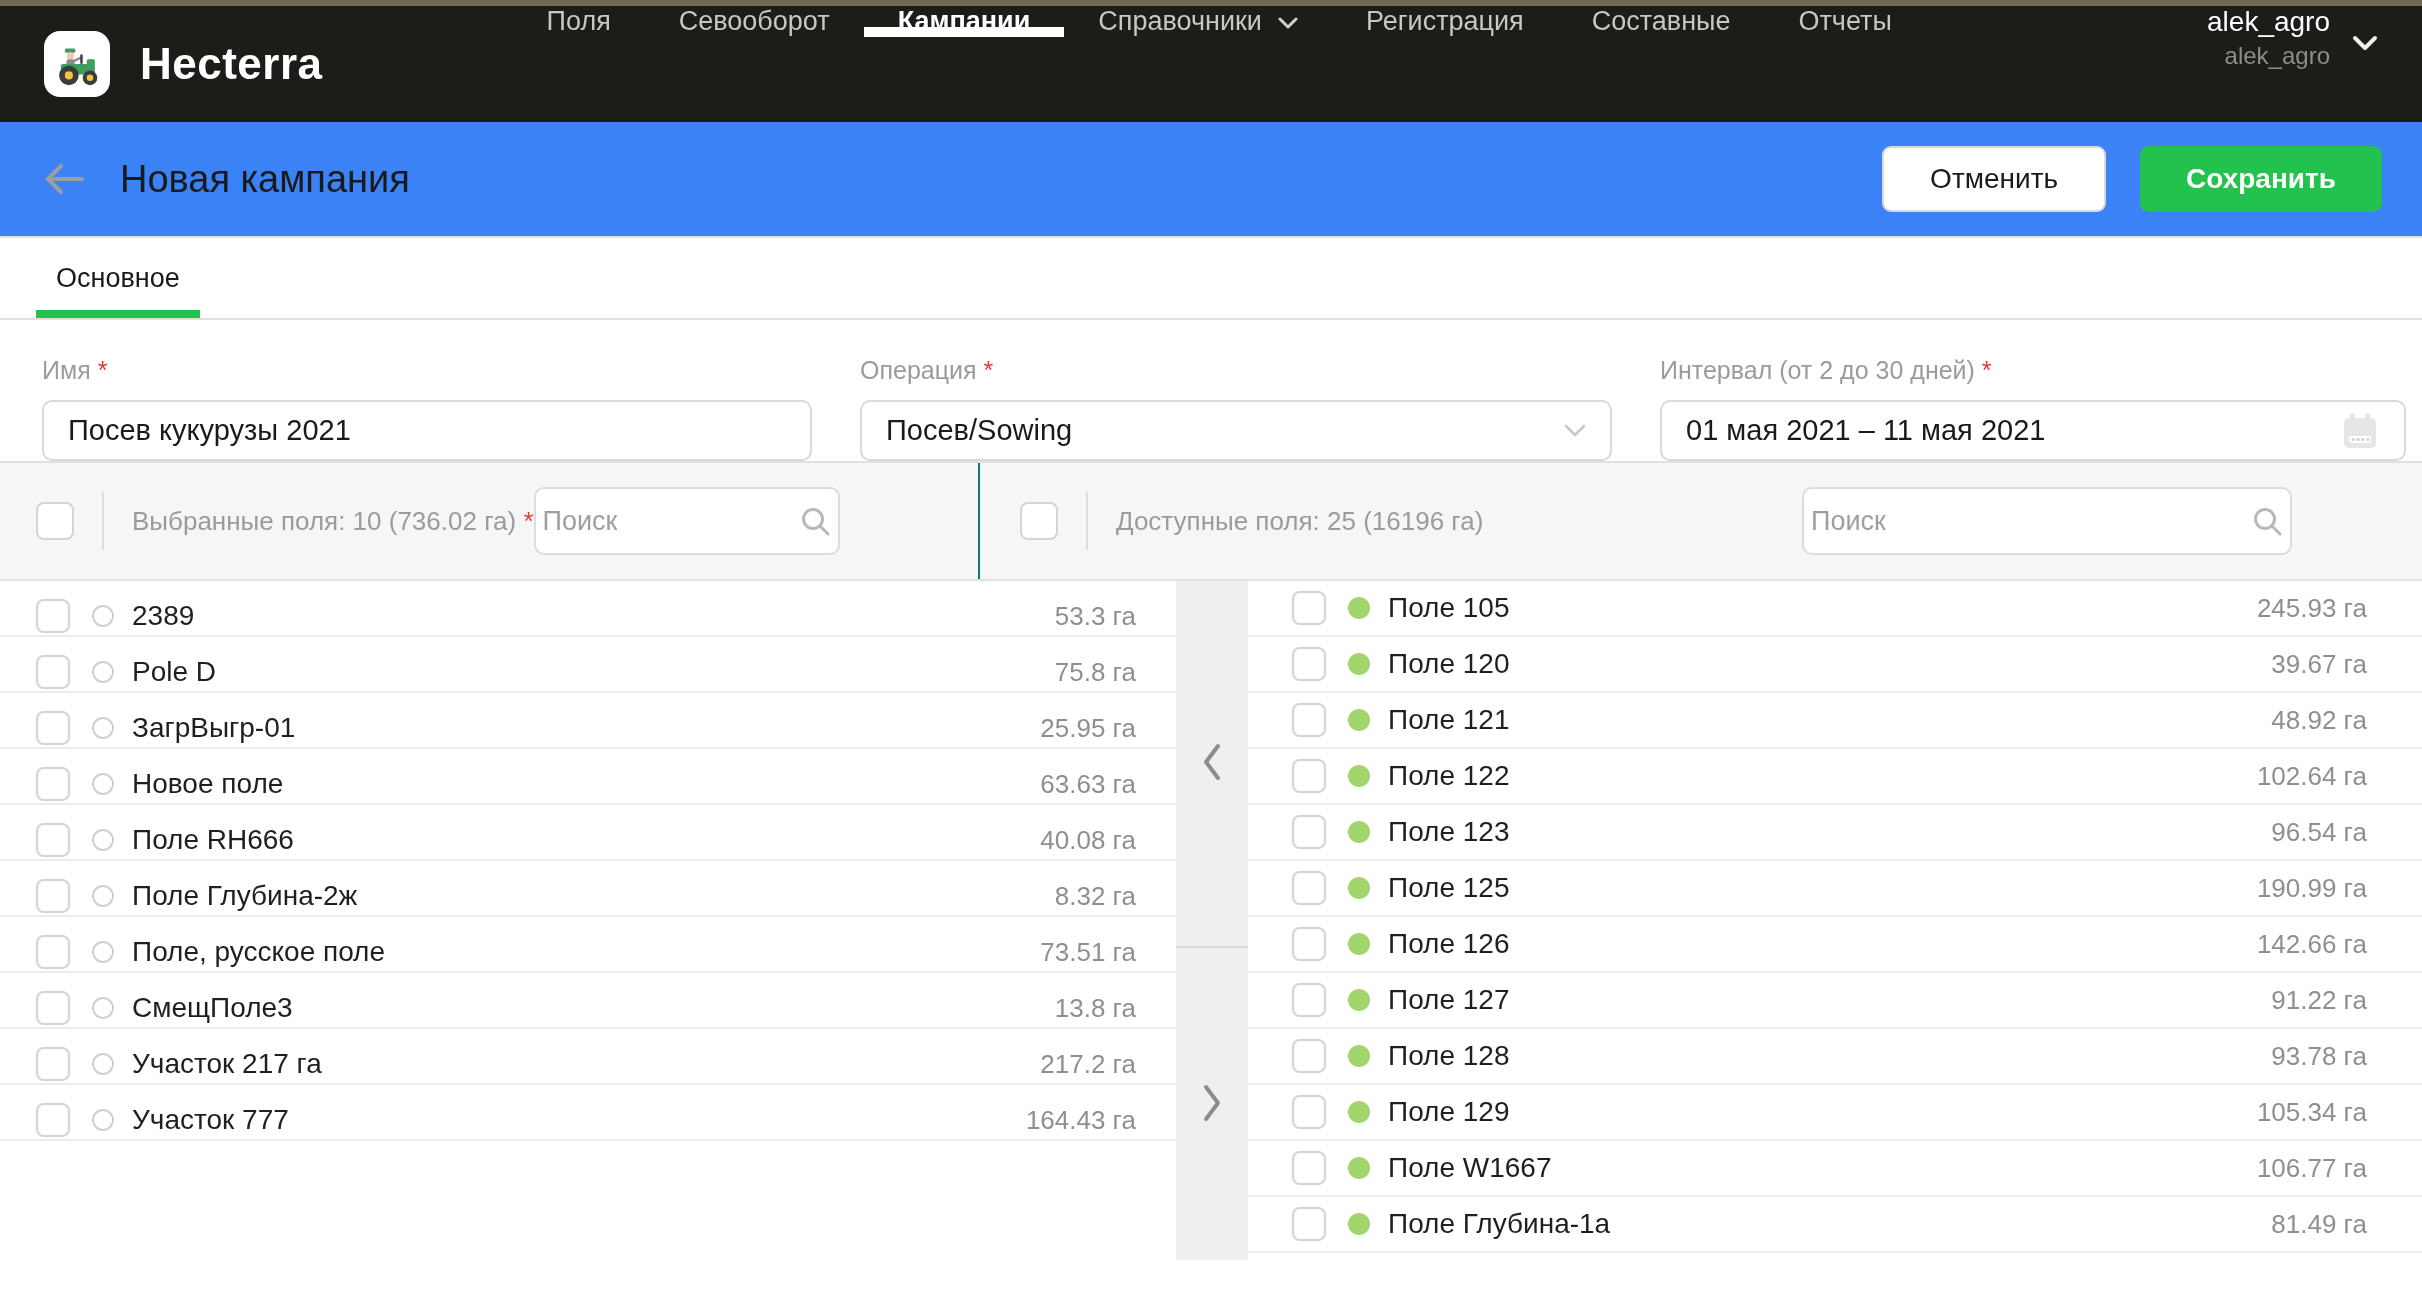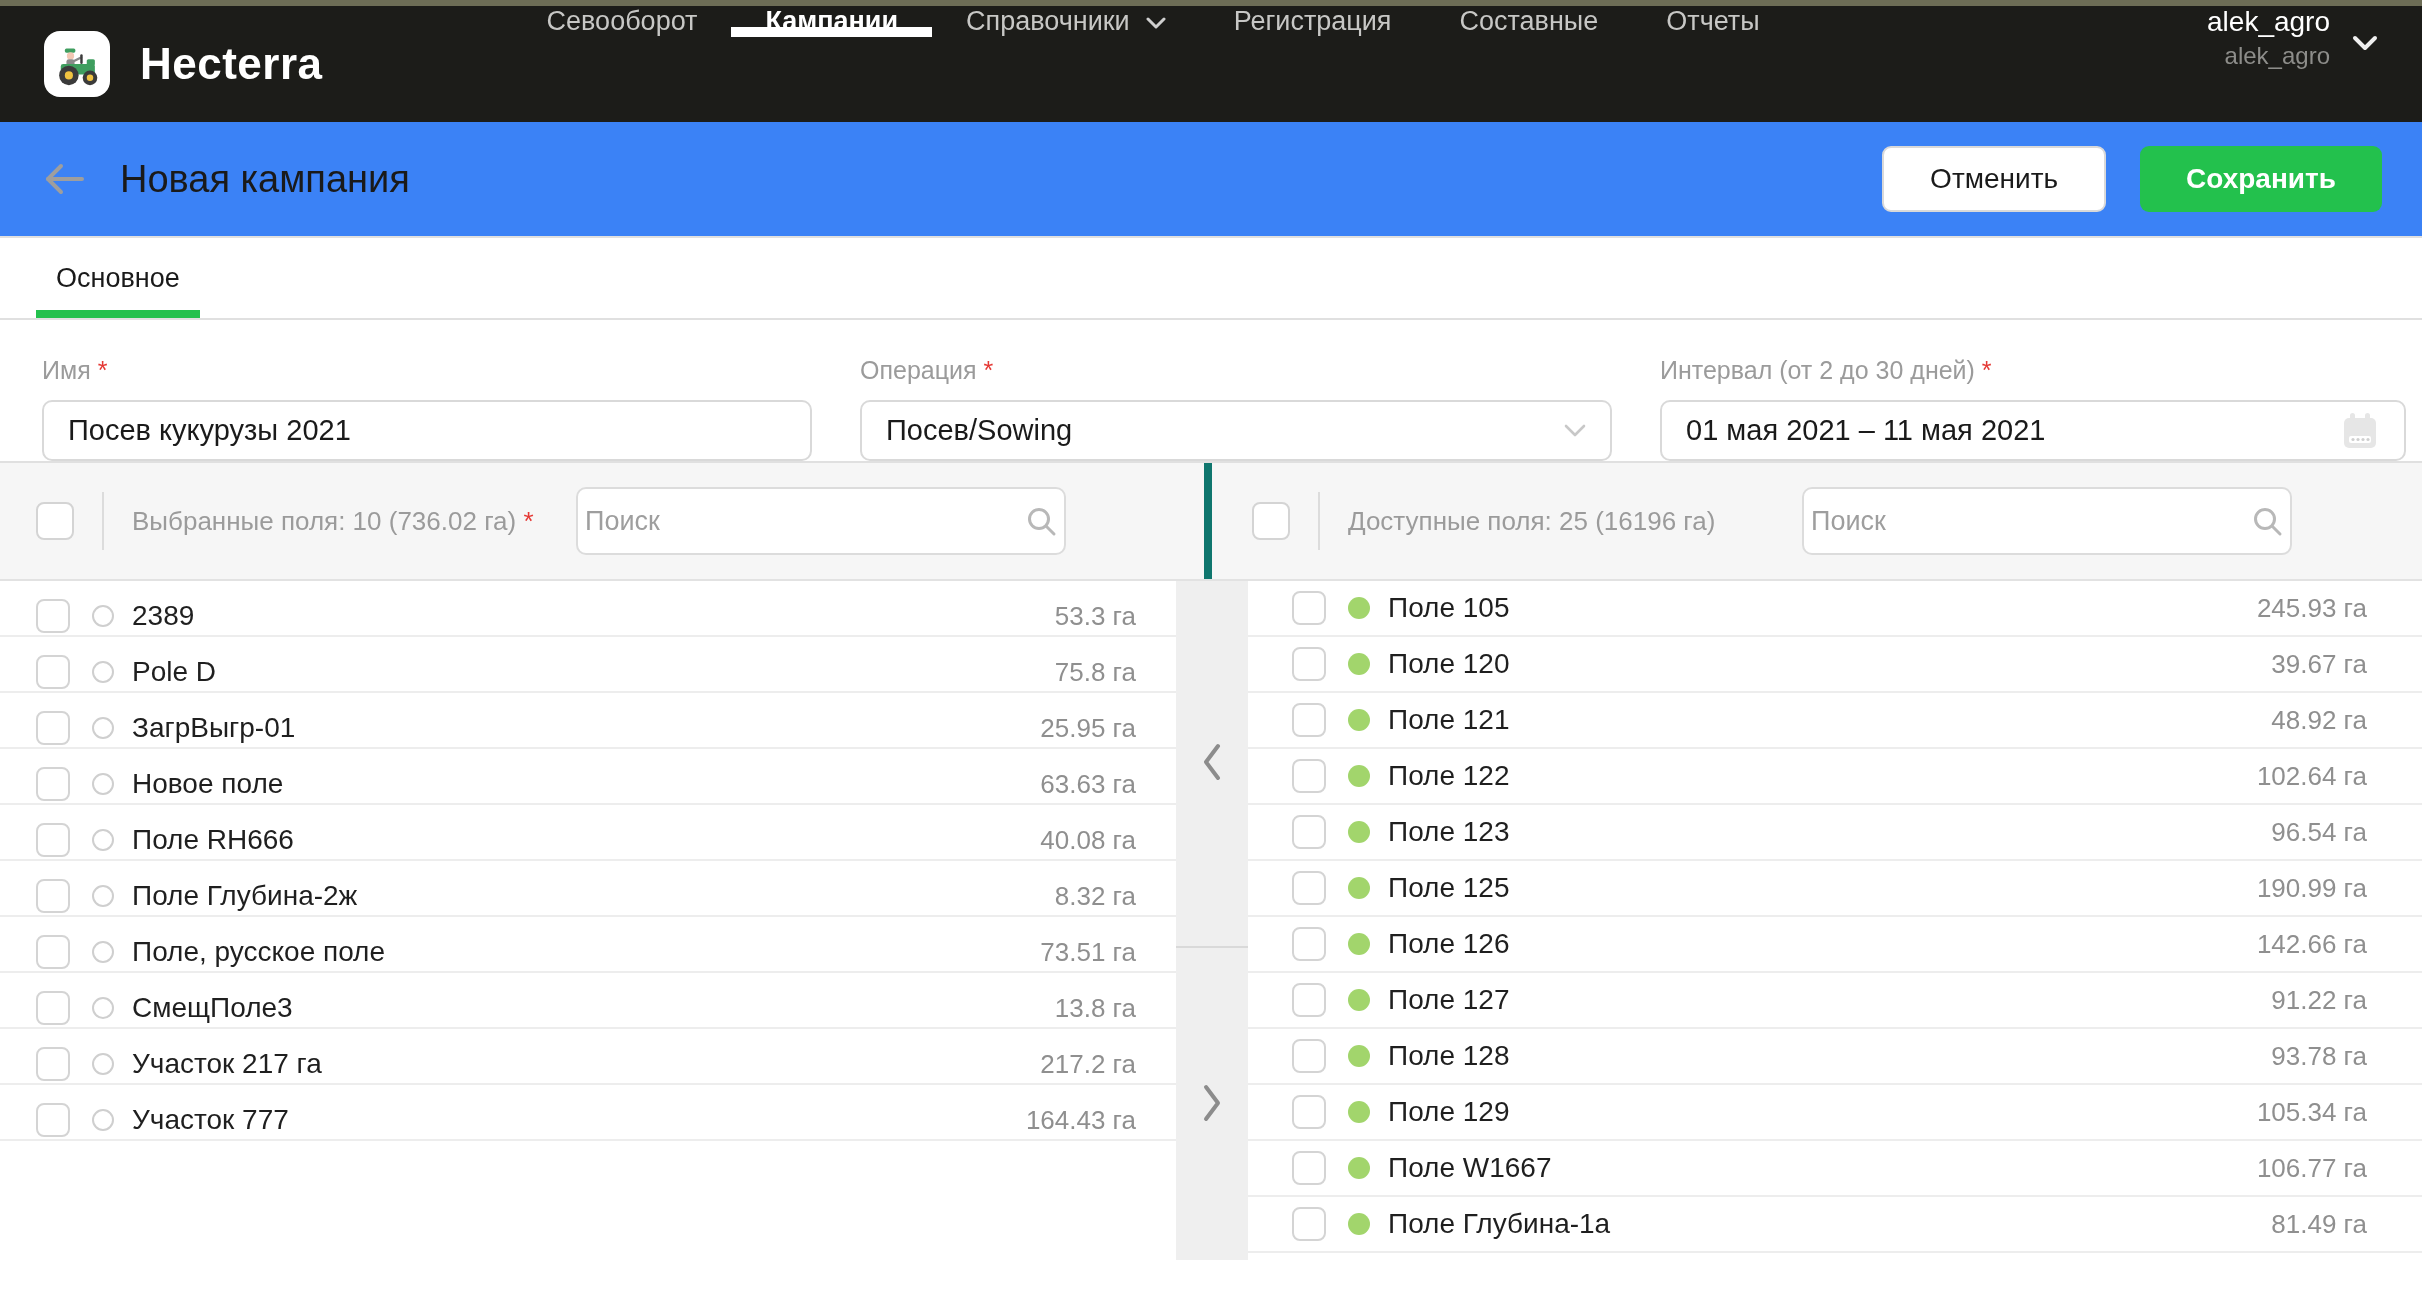--- a/index.html
+++ b/index.html
@@ -54,21 +54,21 @@
   .f-label{font-size:25px;color:#9b9b9b;}
   .req{color:var(--required-red);}
   .f-input,.f-select,.f-date{margin-top:15px;height:70px;border:2px solid #d9d9d9;border-radius:10px;background:#fff;display:flex;align-items:center;padding:0 24px;font-size:29px;color:#1a1a1a;}
   .f-input input{border:none;outline:none;font-size:29px;font-family:inherit;color:#1a1a1a;width:100%;background:transparent;}
   .f-select,.f-date{cursor:pointer;}
   .f-select .sel-chev,.f-date .cal{margin-left:auto;}
 
   
   .picker-head{height:120px;background:#f6f6f6;border-top:2px solid #e0e0e0;border-bottom:2px solid #e2e2e2;display:flex;}
   .ph{display:flex;align-items:center;}
-  .ph-left{width:1212px;border-right:8px solid #0f766e;padding:0 52px 0 36px;}
+  .ph-left{width:980px;border-right:2px solid #0f766e;padding:0 52px 0 36px;}
   .ph-right{flex:1;padding:0 44px 0 40px;}
   .cb{display:inline-block;background:#fff;border:2px solid #d4d4d4;border-radius:8px;cursor:pointer;flex:none;}
   .cb-lg{width:38px;height:38px;}
   .cb-sm{width:34px;height:34px;}
   .vdiv{width:2px;height:58px;background:#dcdcdc;margin:0 28px;flex:none;}
   .ph-title{font-size:26px;color:#9b9b9b;white-space:nowrap;}
   .searchbox{margin-left:auto;width:490px;height:68px;background:#fff;border:2px solid #dcdcdc;border-radius:10px;display:flex;align-items:center;padding:0 7px;}
   .searchbox input{border:none;outline:none;background:transparent;font-size:27px;font-family:inherit;color:#333;width:100%;}
   .searchbox input::placeholder{color:#9e9e9e;}
   .search-ic{margin-left:auto;flex:none;}
@@ -114,20 +114,23 @@
       <circle cx="22" cy="46" r="12" fill="#3b3b3b"></circle>
       <circle cx="22" cy="46" r="5" fill="#f0c341"></circle>
       <circle cx="48" cy="49" r="9" fill="#3b3b3b"></circle>
       <circle cx="48" cy="49" r="4" fill="#f0c341"></circle>
     </svg>
   </div>
   <div class="brand">Hecterra</div>
 
   <nav class="mainnav">
     <a class="nav-item">
+        <span>Поля</span>
+      </a>
+    <a class="nav-item">
         <span>Севооборот</span>
       </a>
     <a class="nav-item active">
         <span>Кампании</span>
       </a>
     <a class="nav-item">
       <span>Справочники</span>
       <svg class="chev" width="20" height="13" viewBox="0 0 20 13">
           <polyline points="2,2 10,10 18,2" fill="none" stroke="#cfcfcf" stroke-width="3" stroke-linecap="round" stroke-linejoin="round"></polyline>
         </svg>

